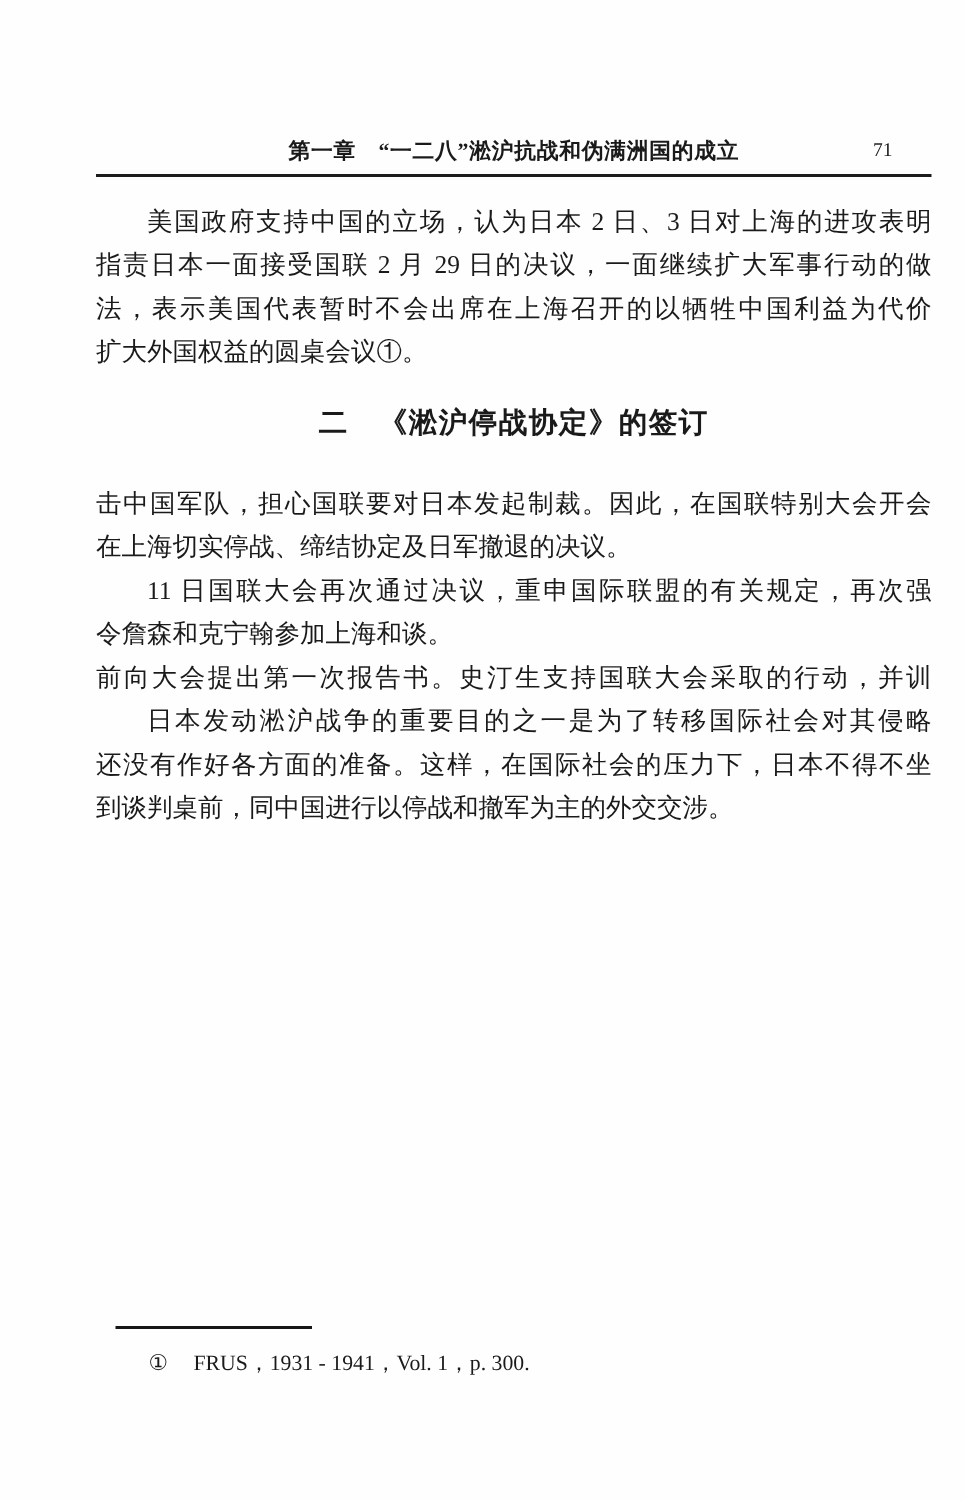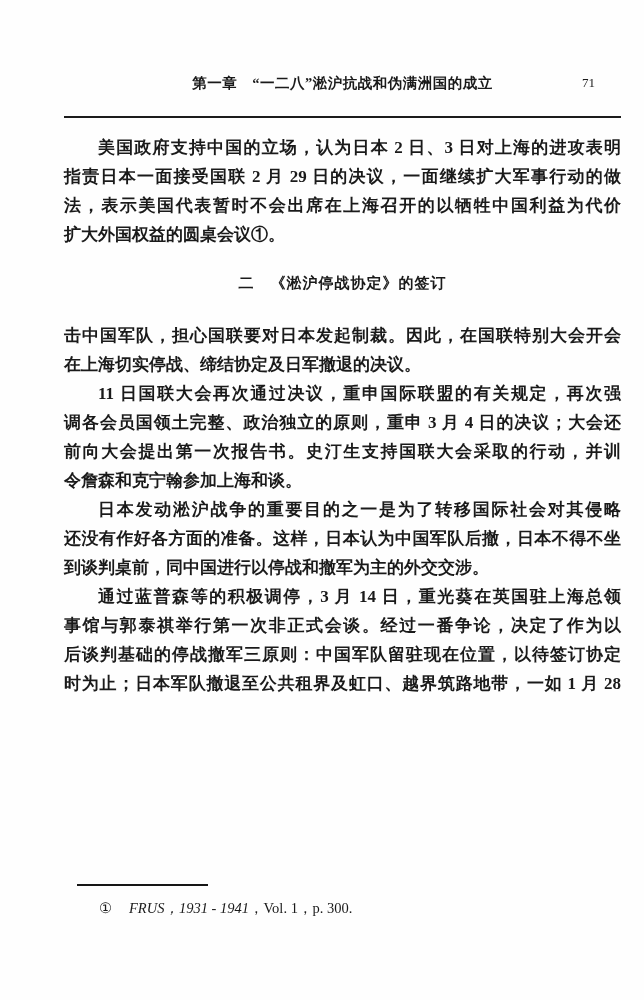--- a/index.html
+++ b/index.html
@@ -11,21 +11,21 @@
     position: relative;
     width: 644px;
     height: 1000px;
     background: #fefefe;
     font-family: "Liberation Serif", "DejaVu Serif", serif;
     color: #1a1a1a;
     overflow: hidden;
   }
   .header {
     position: absolute;
-    top: 74px;
+    top: 91px;
     left: 64px;
     width: 557px;
     height: 22px;
   }
   .header-title {
     text-align: center;
     font-size: 14.5px;
     font-weight: bold;
     letter-spacing: 0.5px;
     white-space: nowrap;
@@ -51,26 +51,25 @@
     left: 64px;
     width: 557px;
     font-size: 17px;
     line-height: 29px;
     text-align: justify;
   }
   .para { margin: 0; }
   .line {
     text-align: justify;
     text-align-last: justify;
-    font-weight: bold;
   }
   .line.first { text-indent: 2em; }
   .line.short { text-align-last: left; }
   .section-heading {
-    font-size: 15px;
+    font-size: 19px;
     font-weight: bold;
     text-align: center;
     margin: 21px 0 25px 0;
     line-height: 26px;
     letter-spacing: 1px;
     text-align-last: center;
   }
   .footnote-rule {
     position: absolute;
     top: 884px;
@@ -81,21 +80,21 @@
   }
   .footnote {
     position: absolute;
     top: 899px;
     left: 99px;
     font-size: 14.5px;
     display: flex;
     gap: 17px;
     align-items: baseline;
   }
-  .fn-italic { font-style: italic; }
+  .fn-italic { }
 </style>
 </head>
 <body>
 
 <div class="page">
 
   <div class="header">
     <div class="header-title">第一章　“一二八”淞沪抗战和伪满洲国的成立</div>
     <div class="page-number">71</div>
   </div>
@@ -112,37 +111,30 @@
 
     <h2 class="section-heading">二　《淞沪停战协定》的签订</h2>
 
     <div class="para">
       <div class="line">击中国军队，担心国联要对日本发起制裁。因此，在国联特别大会开会</div>
       <div class="line short">在上海切实停战、缔结协定及日军撤退的决议。</div>
     </div>
 
     <div class="para">
       <div class="line first">11 日国联大会再次通过决议，重申国际联盟的有关规定，再次强</div>
-      <div class="line">调各会员国领土完整、政治独立的原则，重申 3 月 4 日的决议；大会还</div>
+      <div class="line short">令詹森和克宁翰参加上海和谈。</div>
       <div class="line">前向大会提出第一次报告书。史汀生支持国联大会采取的行动，并训</div>
-      <div class="line short">令詹森和克宁翰参加上海和谈。</div>
     </div>
 
     <div class="para">
       <div class="line first">日本发动淞沪战争的重要目的之一是为了转移国际社会对其侵略</div>
-      <div class="line">还没有作好各方面的准备。这样，日本认为中国军队后撤，日本不得不坐</div>
+      <div class="line">还没有作好各方面的准备。这样，在国际社会的压力下，日本不得不坐</div>
       <div class="line short">到谈判桌前，同中国进行以停战和撤军为主的外交交涉。</div>
     </div>
 
-    <div class="para">
-      <div class="line first">通过蓝普森等的积极调停，3 月 14 日，重光葵在英国驻上海总领</div>
-      <div class="line">事馆与郭泰祺举行第一次非正式会谈。经过一番争论，决定了作为以</div>
-      <div class="line">后谈判基础的停战撤军三原则：中国军队留驻现在位置，以待签订协定</div>
-      <div class="line">时为止；日本军队撤退至公共租界及虹口、越界筑路地带，一如 1 月 28</div>
-    </div>
 
   </div>
 
   <div class="footnote-rule"></div>
 
   <div class="footnote">
     <span class="fn-marker">①</span>
     <span class="fn-text"><span class="fn-italic">FRUS，1931 - 1941</span><span>，Vol. 1，p. 300.</span></span>
   </div>
 

